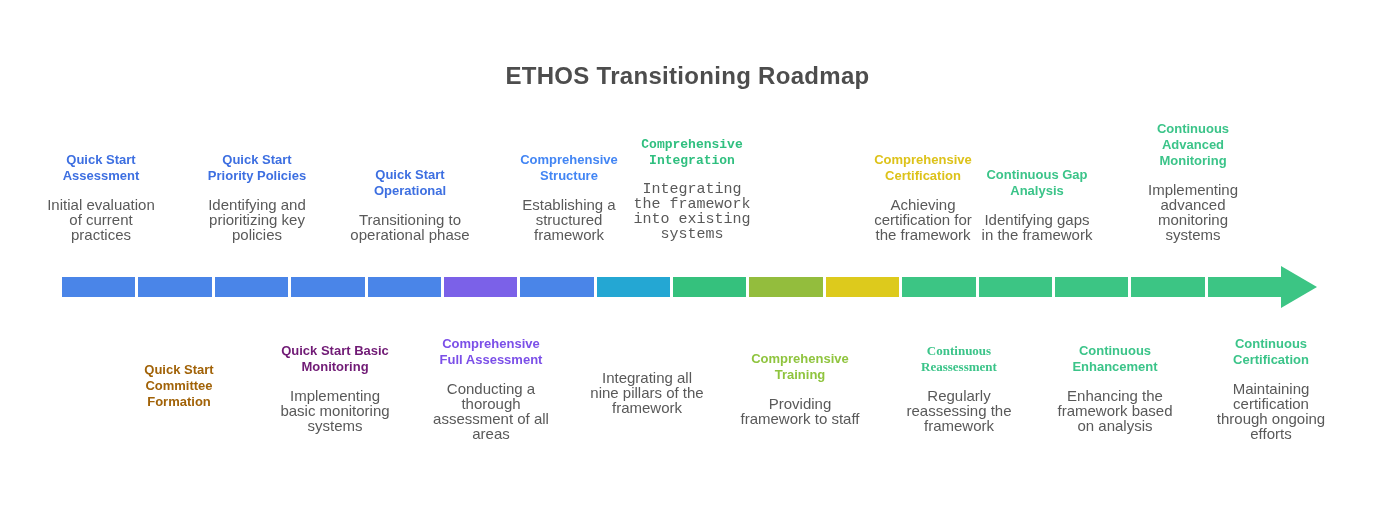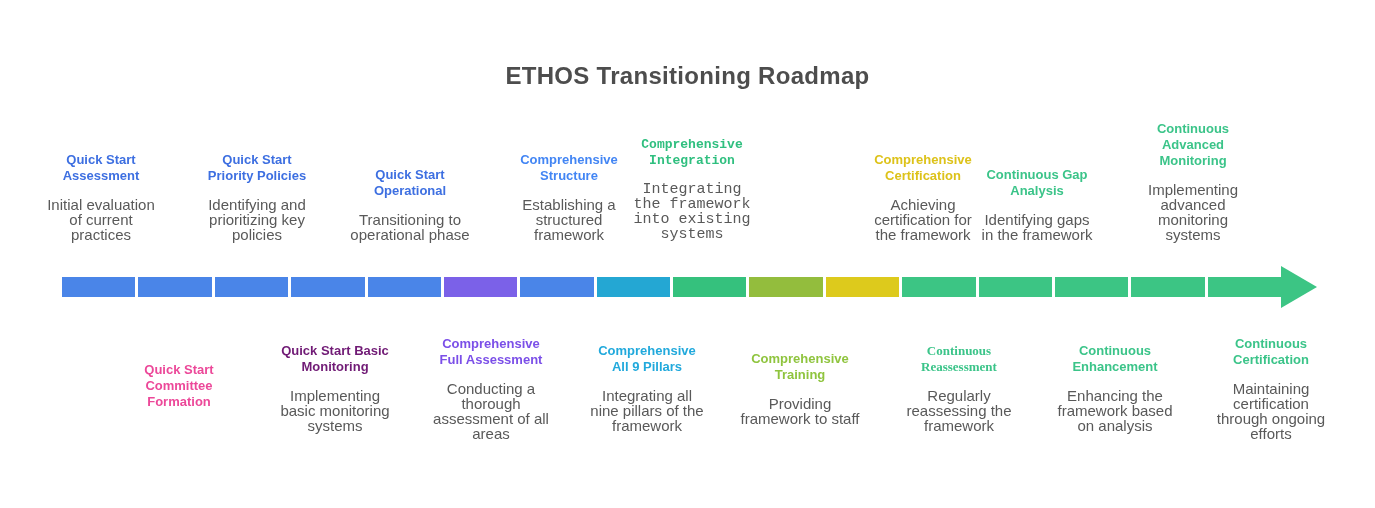--- a/index.html
+++ b/index.html
@@ -88,21 +88,21 @@
   </div>
 
 <div class="arrow-head" id="arrow-head" style="border-left-color: rgb(60, 197, 132);"></div>
 
 <div id="milestones">
     <div class="milestone top" style="left: 101px;">
       <div class="m-title" style="color: rgb(61, 111, 225);">Quick Start Assessment</div>
       <div class="m-desc">Initial evaluation of current practices</div>
     </div>
     <div class="milestone bottom" style="left: 179px;">
-      <div class="m-title" style="color: #ec4899;">Quick Start Committee Formation</div>
+      <div class="m-title" style="color: #a16207;">Quick Start Committee Formation</div>
     </div>
     <div class="milestone top" style="left: 257px;">
       <div class="m-title" style="color: rgb(61, 111, 225);">Quick Start Priority Policies</div>
       <div class="m-desc">Identifying and prioritizing key policies</div>
     </div>
     <div class="milestone bottom" style="left: 335px;">
       <div class="m-title" style="color: #701a75;">Quick Start Basic Monitoring</div>
       <div class="m-desc">Implementing basic monitoring systems</div>
     </div>
     <div class="milestone top" style="left: 410px;">
@@ -111,21 +111,20 @@
     </div>
     <div class="milestone bottom" style="left: 491px;">
       <div class="m-title" style="color: rgb(123, 79, 232);">Comprehensive Full Assessment</div>
       <div class="m-desc">Conducting a thorough assessment of all areas</div>
     </div>
     <div class="milestone top" style="left: 569px;">
       <div class="m-title" style="color: rgb(66, 133, 244);">Comprehensive Structure</div>
       <div class="m-desc">Establishing a structured framework</div>
     </div>
     <div class="milestone bottom" style="left: 647px;">
-      <div class="m-title" style="color: rgb(33, 169, 220);">Comprehensive All 9 Pillars</div>
       <div class="m-desc">Integrating all nine pillars of the framework</div>
     </div>
     <div class="milestone top" style="left: 692px; font-family: Liberation Mono, monospace;">
       <div class="m-title" style="color: rgb(47, 191, 127);">Comprehensive Integration</div>
       <div class="m-desc">Integrating the framework into existing systems</div>
     </div>
     <div class="milestone bottom" style="left: 800px;">
       <div class="m-title" style="color: rgb(143, 196, 62);">Comprehensive Training</div>
       <div class="m-desc">Providing framework to staff</div>
     </div>

